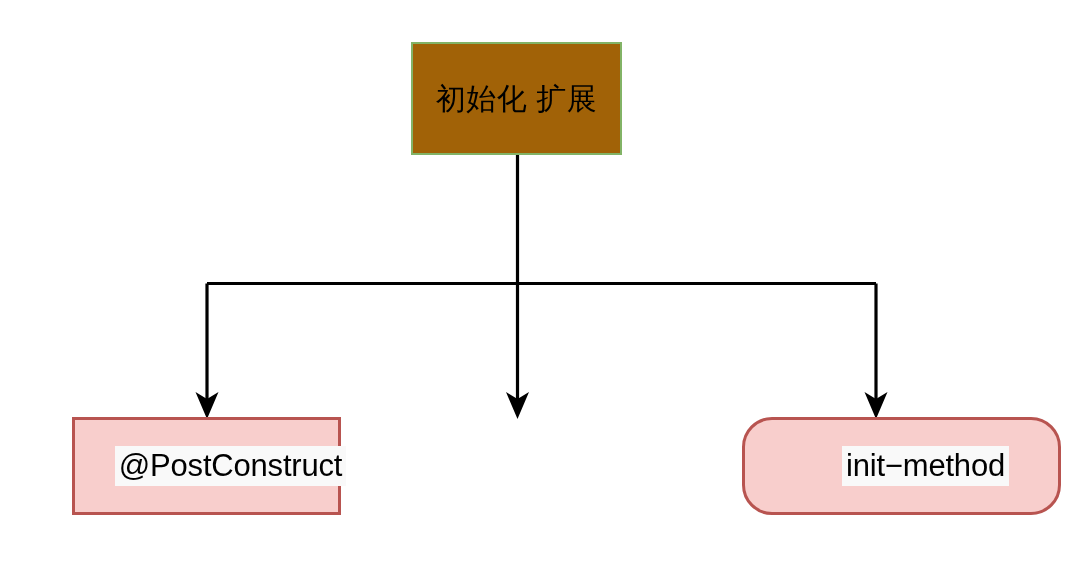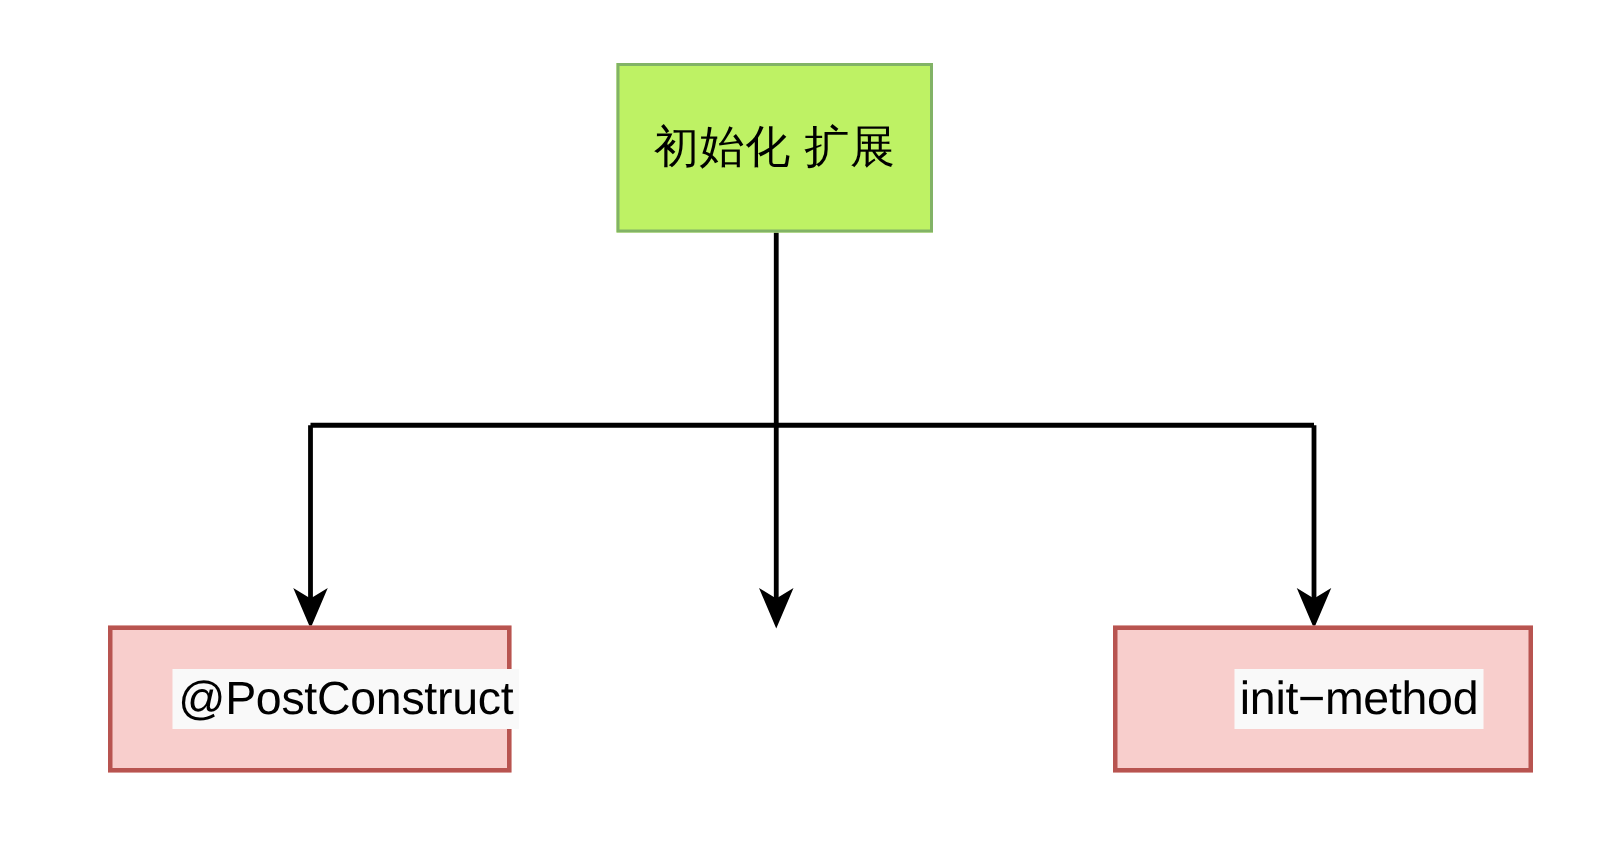--- a/index.html
+++ b/index.html
@@ -31,32 +31,32 @@
     box-sizing: border-box;
     display: flex;
     align-items: center;
     justify-content: center;
   }
   .node-root {
     left: 411px;
     top: 42px;
     width: 211px;
     height: 113px;
-    background: #bef264;
+    background: #a16207;
     border: 2px solid #82b366;
   }
   .node-leaf {
     top: 417px;
     height: 98px;
     background: #f8cecc;
     border: 3px solid #b85450;
   }
   .leaf-1 { left: 72px;  width: 269px; }
   .leaf-2 { left: 382px; width: 270px; }
-  .leaf-3 { left: 742px; width: 280px; }
+  .leaf-3 { left: 742px; width: 319px; border-radius: 30px; }
 
   .node-label {
     color: #000000;
     white-space: nowrap;
     line-height: 1.2;
   }
   .root-label {
     font-size: 30px;
     letter-spacing: 0.5px;
   }

